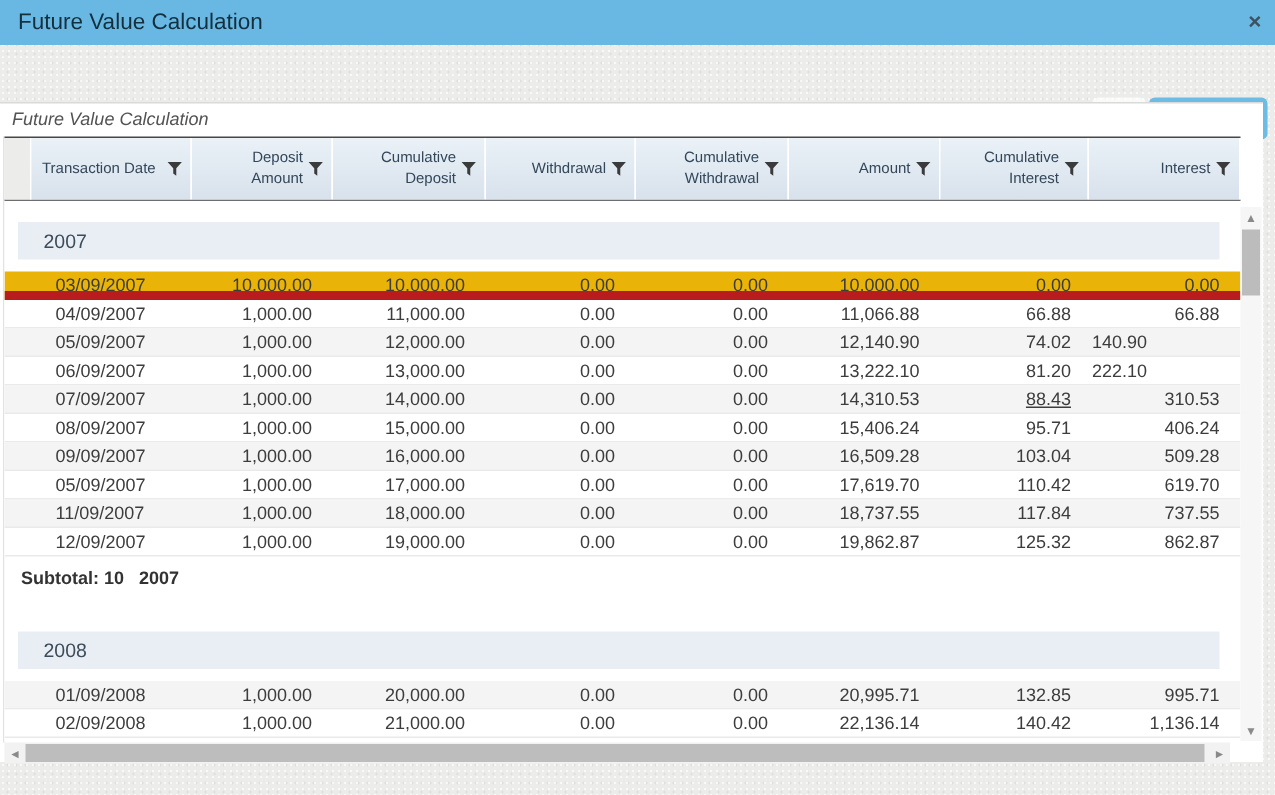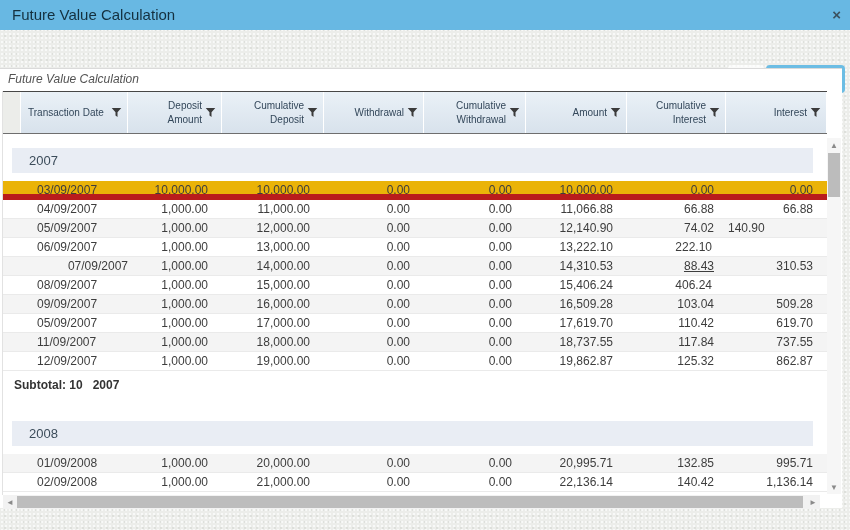--- a/index.html
+++ b/index.html
@@ -197,41 +197,43 @@
             <div class="cell" style="width: 99px; text-align: left;">140.90</div>
           </div>
           <div class="row">
             <div class="cell gutter" style="width: 18px;"></div>
             <div class="cell left-cell" style="width: 107px; text-align: left;">06/09/2007</div>
             <div class="cell" style="width: 94px; text-align: right;">1,000.00</div>
             <div class="cell" style="width: 102px; text-align: right;">13,000.00</div>
             <div class="cell" style="width: 100px; text-align: right;">0.00</div>
             <div class="cell" style="width: 102px; text-align: right;">0.00</div>
             <div class="cell" style="width: 101px; text-align: right;">13,222.10</div>
-            <div class="cell" style="width: 99px; text-align: right;">222.10</div>
-          </div>
-          <div class="row alt">
-            <div class="cell gutter" style="width: 18px;"></div>
-            <div class="cell left-cell" style="width: 107px; text-align: right;">07/09/2007</div>
+            <div class="cell" style="width: 101px; text-align: right;">81.20</div>
+            <div class="cell" style="width: 99px; ">222.10</div>
+          </div>
+          <div class="row alt">
+            <div class="cell gutter" style="width: 18px;"></div>
+            <div class="cell left-cell" style="width: 107px; text-align: left;">07/09/2007</div>
             <div class="cell" style="width: 94px; text-align: right;">1,000.00</div>
             <div class="cell" style="width: 102px; text-align: right;">14,000.00</div>
             <div class="cell" style="width: 100px; text-align: right;">0.00</div>
             <div class="cell" style="width: 102px; text-align: right;">0.00</div>
             <div class="cell" style="width: 101px; text-align: right;">14,310.53</div>
             <div class="cell" style="width: 101px; text-align: right; text-decoration: underline;">88.43</div>
             <div class="cell" style="width: 99px; text-align: right;">310.53</div>
           </div>
           <div class="row">
             <div class="cell gutter" style="width: 18px;"></div>
             <div class="cell left-cell" style="width: 107px; text-align: left;">08/09/2007</div>
             <div class="cell" style="width: 94px; text-align: right;">1,000.00</div>
             <div class="cell" style="width: 102px; text-align: right;">15,000.00</div>
             <div class="cell" style="width: 100px; text-align: right;">0.00</div>
             <div class="cell" style="width: 102px; text-align: right;">0.00</div>
             <div class="cell" style="width: 101px; text-align: right;">15,406.24</div>
+            <div class="cell" style="width: 101px; text-align: right;">95.71</div>
             <div class="cell" style="width: 99px; text-align: right;">406.24</div>
           </div>
           <div class="row alt">
             <div class="cell gutter" style="width: 18px;"></div>
             <div class="cell left-cell" style="width: 107px; text-align: left;">09/09/2007</div>
             <div class="cell" style="width: 94px; text-align: right;">1,000.00</div>
             <div class="cell" style="width: 102px; text-align: right;">16,000.00</div>
             <div class="cell" style="width: 100px; text-align: right;">0.00</div>
             <div class="cell" style="width: 102px; text-align: right;">0.00</div>
             <div class="cell" style="width: 101px; text-align: right;">16,509.28</div>

